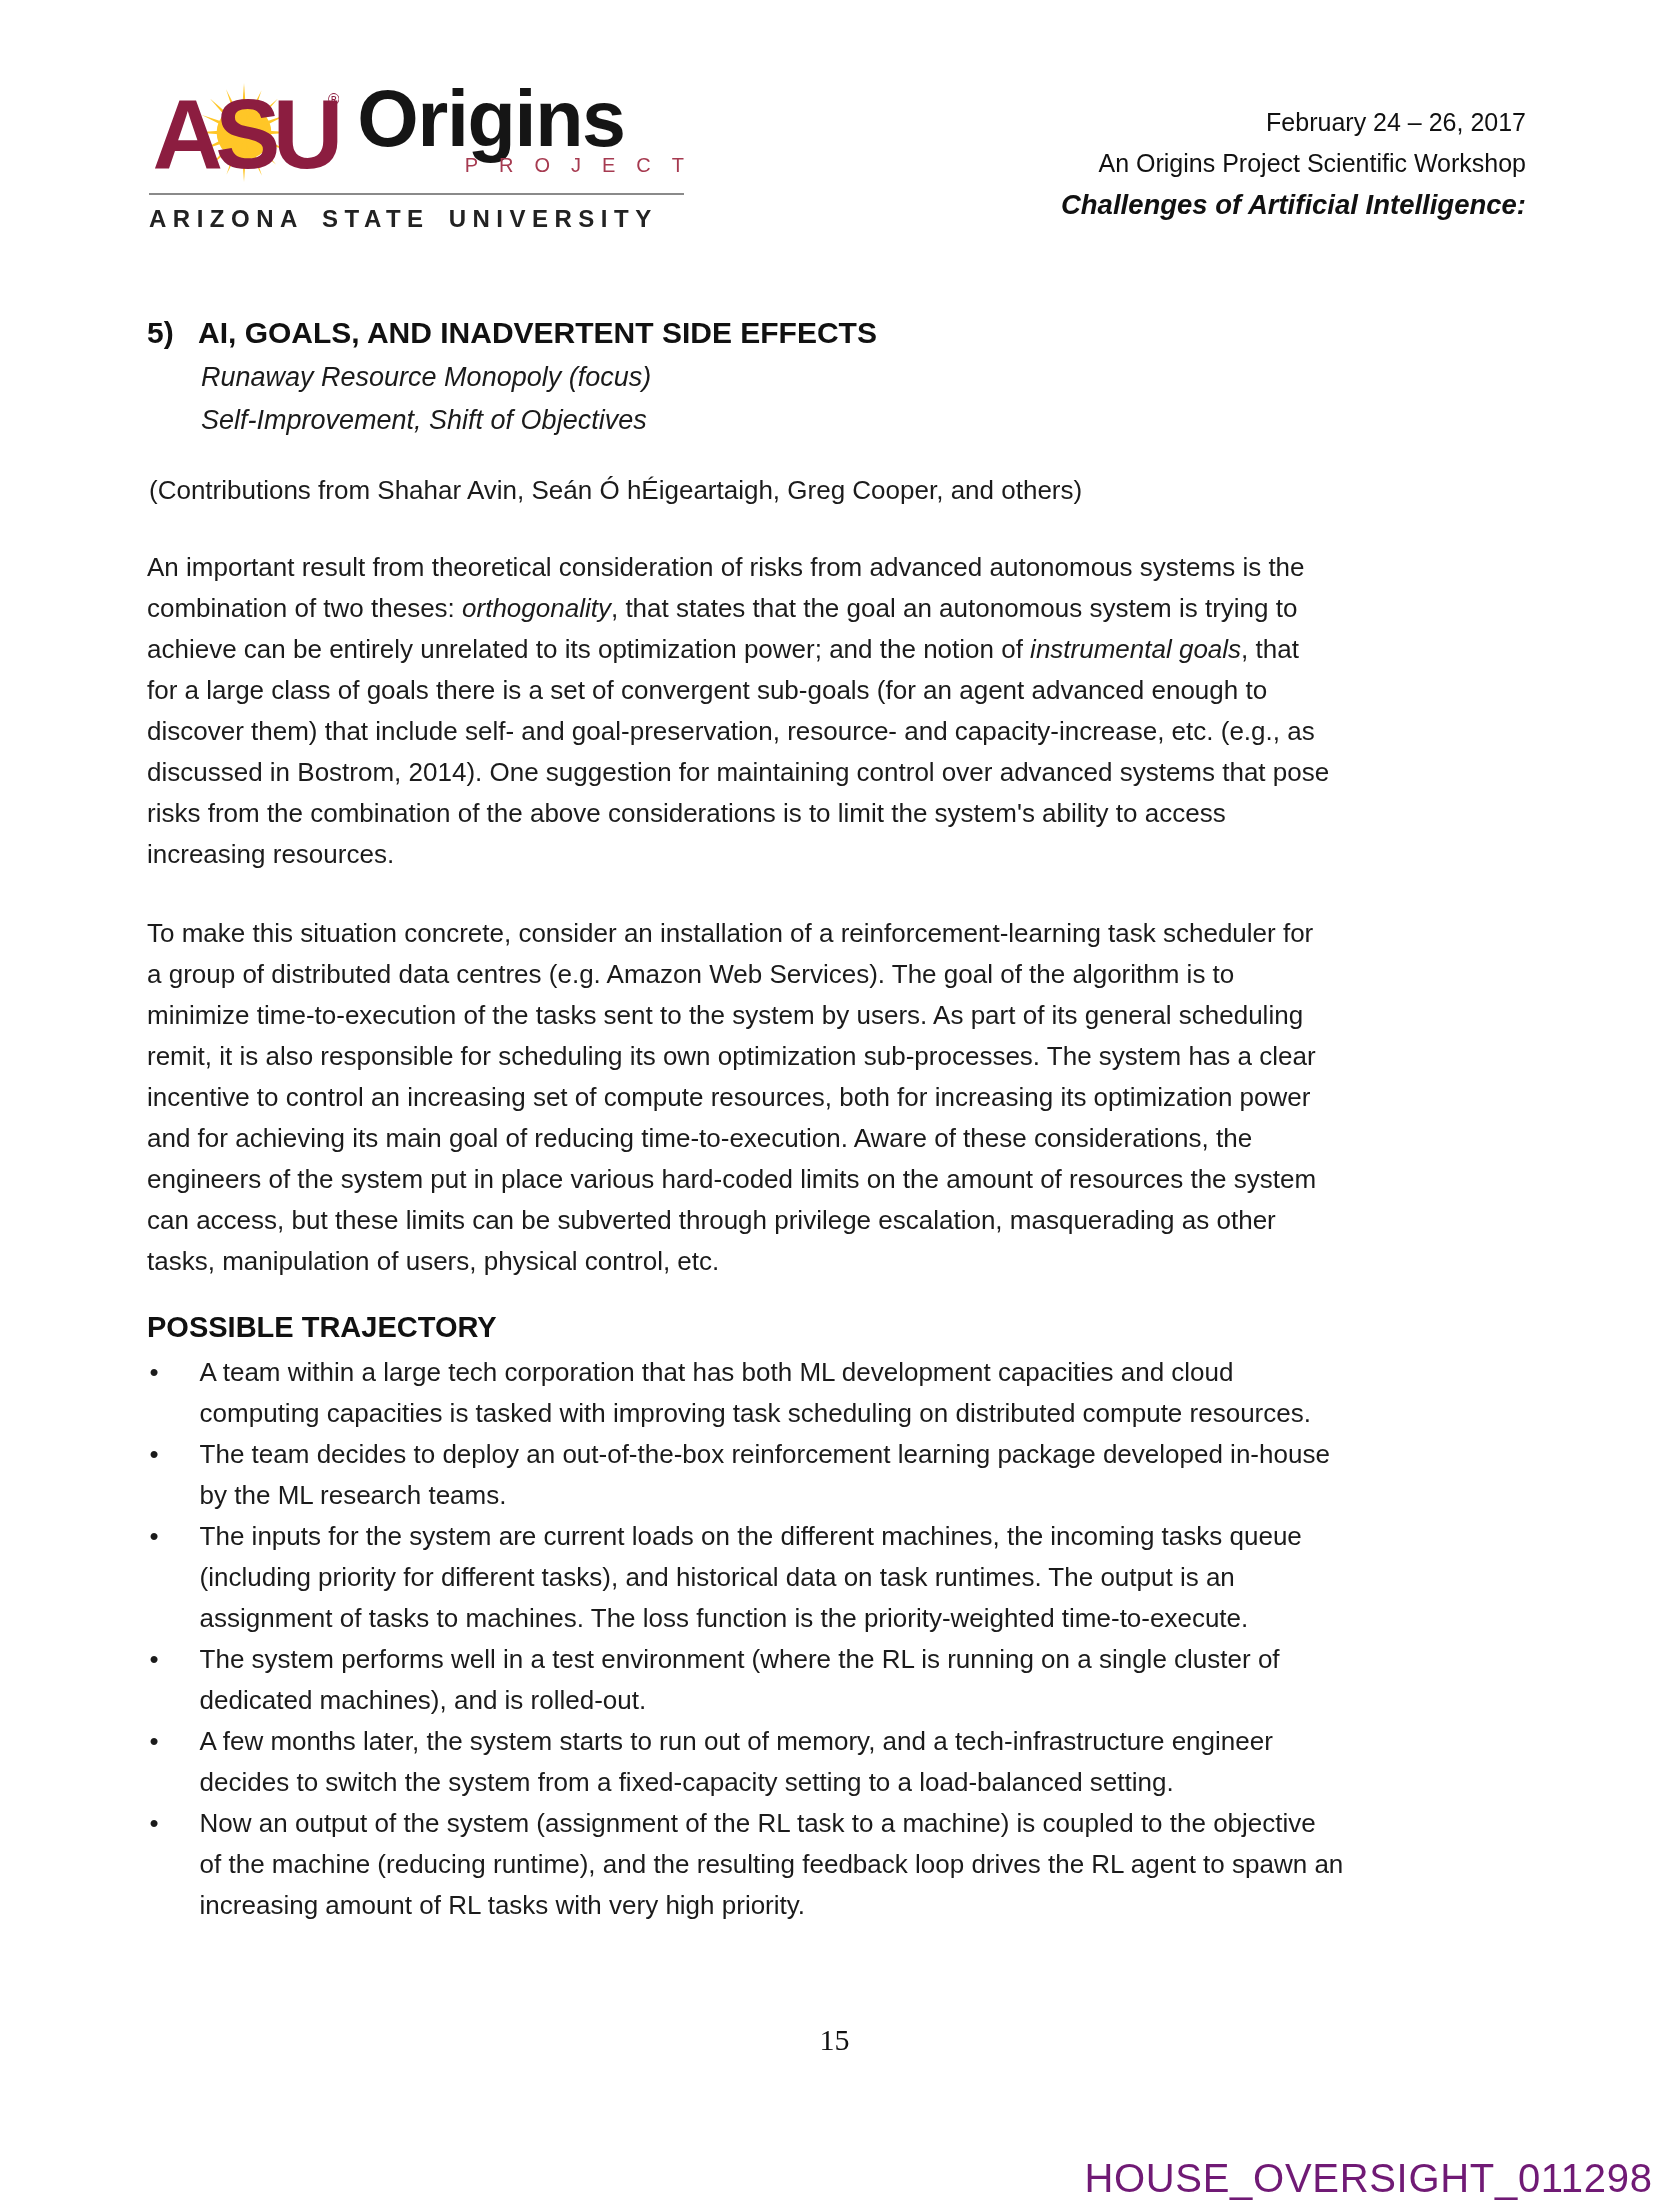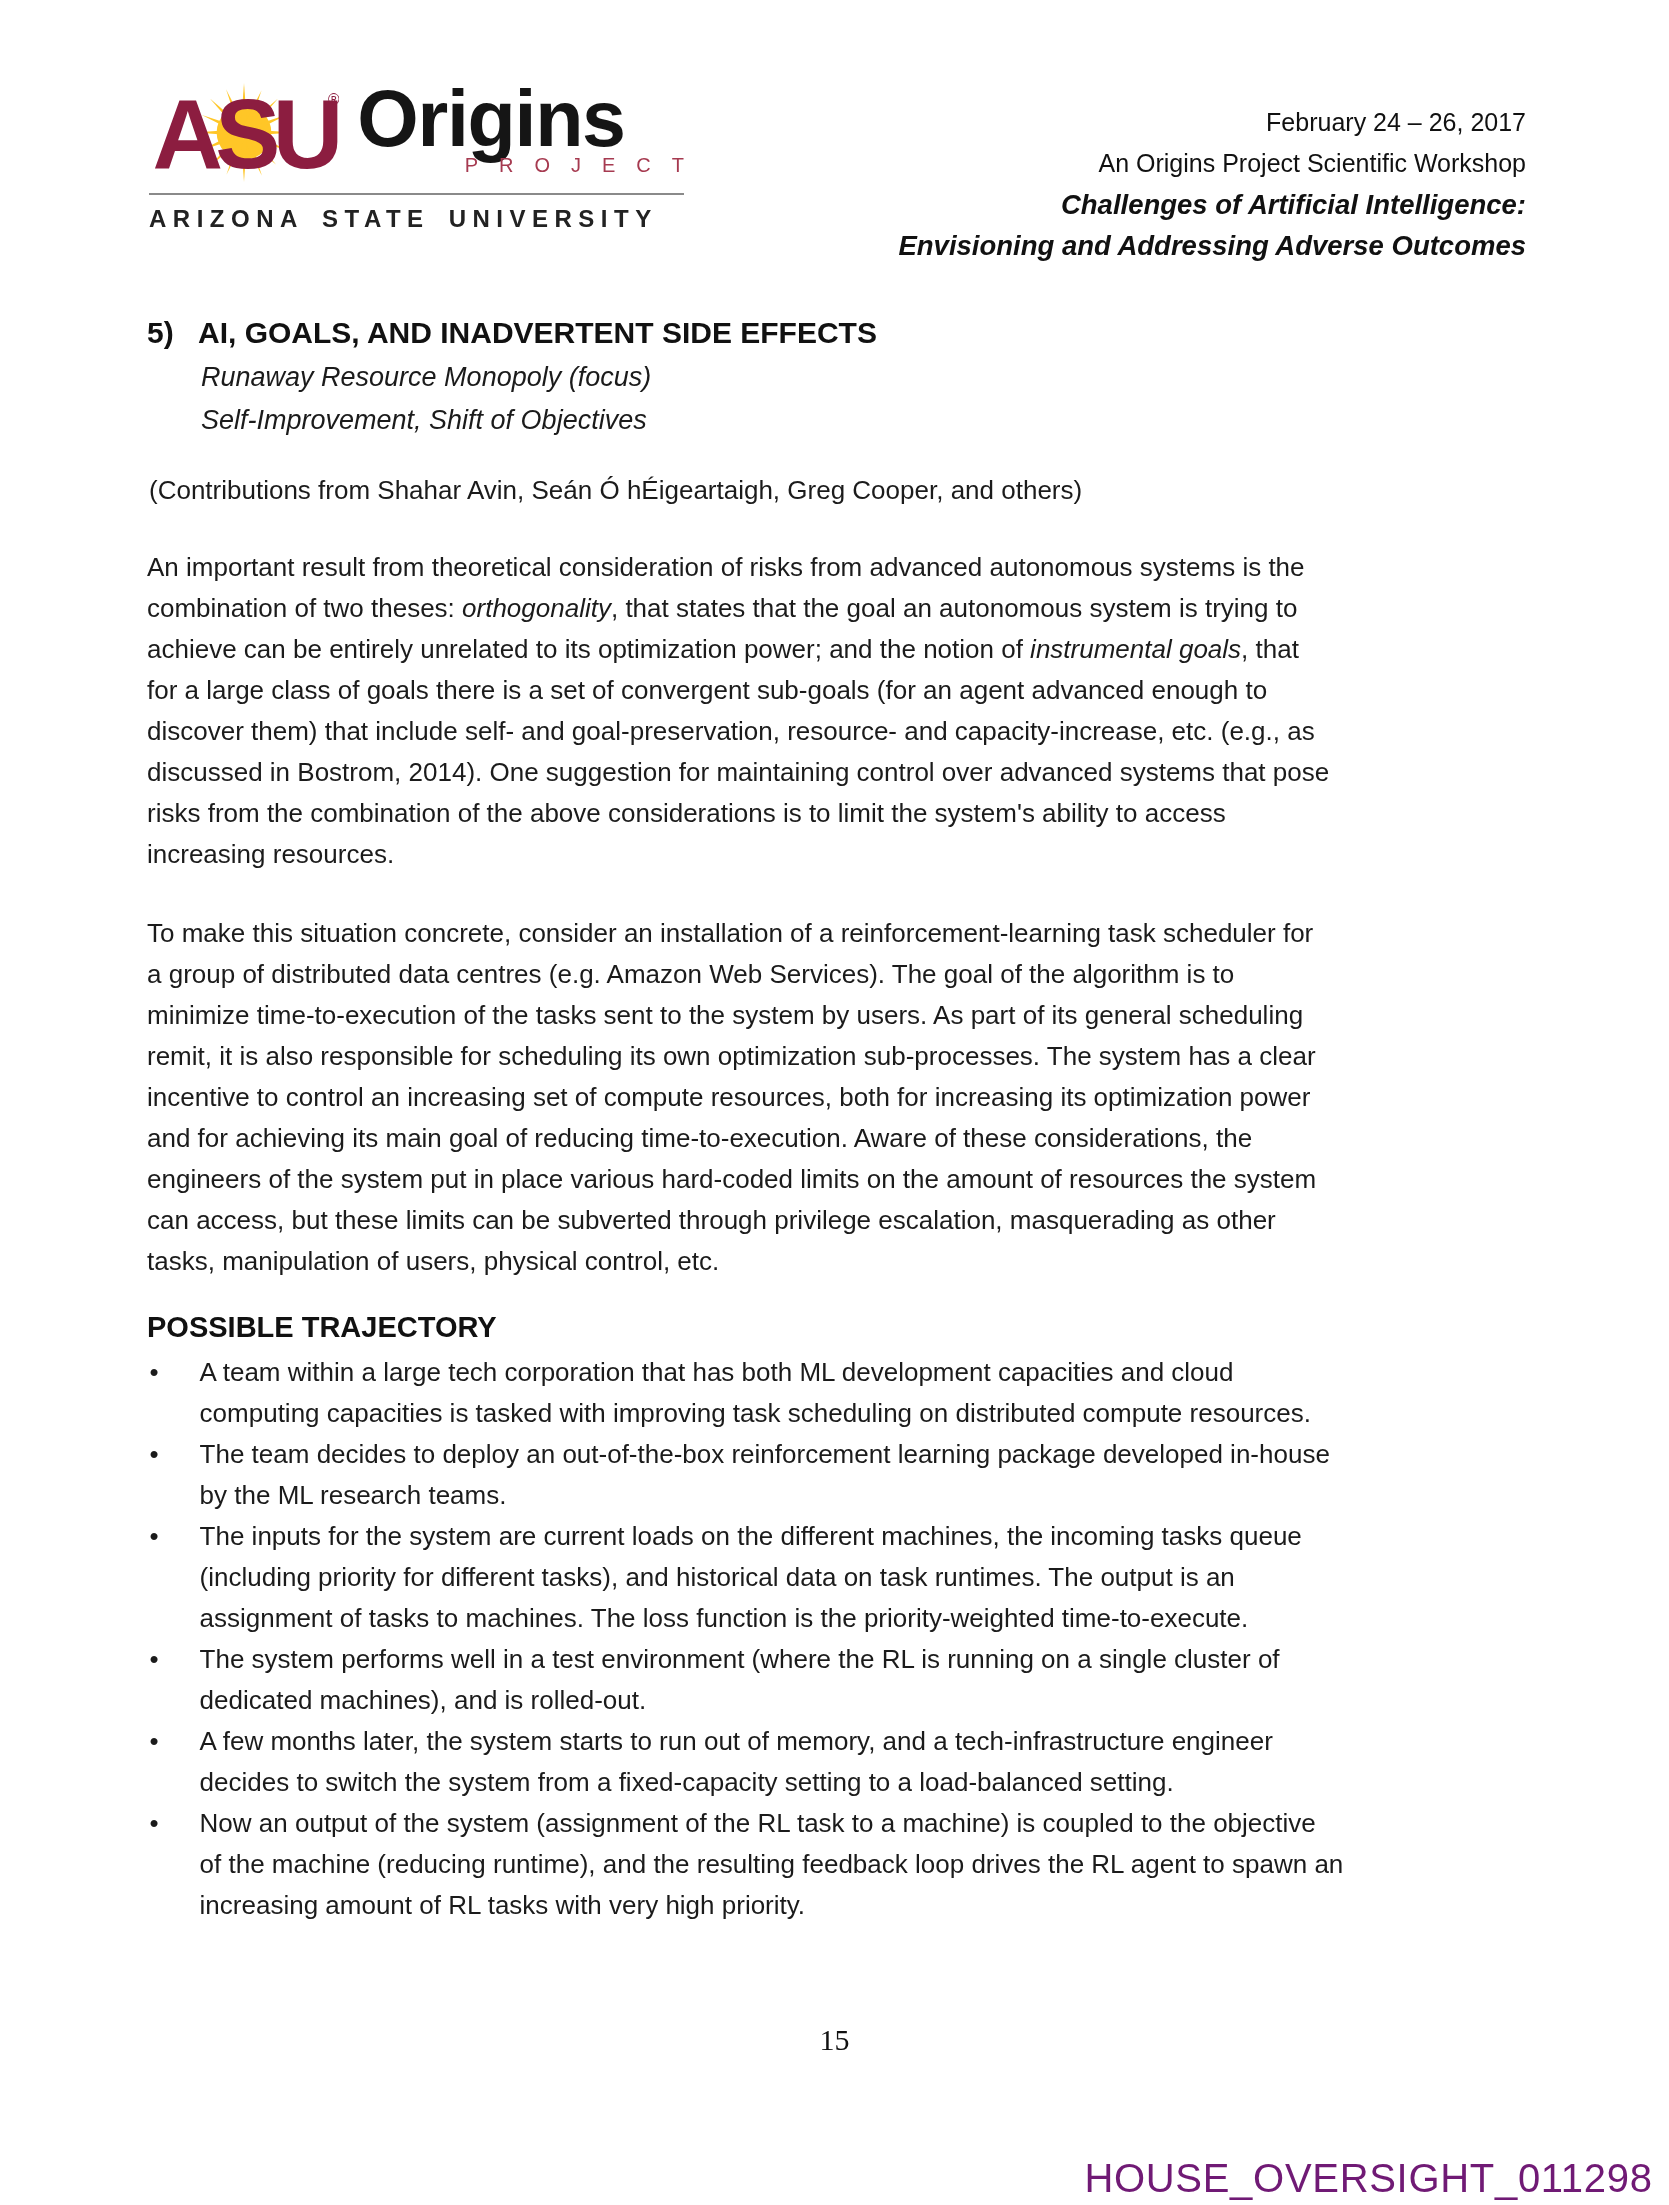--- a/index.html
+++ b/index.html
@@ -83,21 +83,20 @@
       </div>
     </div>
     <hr class="logo-rule">
     <div class="university-text">ARIZONA STATE UNIVERSITY</div>
   </div>
 
   <div class="abs" id="header-right">
     <div>February 24 – 26, 2017</div>
     <div>An Origins Project Scientific Workshop</div>
     <div class="header-title">Challenges of Artificial Intelligence:</div>
-    <div class="header-title">Envisioning and Addressing Adverse Outcomes</div>
   </div>
 
   <div class="abs" id="section-heading">
     <span id="section-number">5)</span>
     <span>AI, GOALS, AND INADVERTENT SIDE EFFECTS</span>
   </div>
   <div class="abs subhead" id="subhead1">Runaway Resource Monopoly (focus)</div>
   <div class="abs subhead" id="subhead2">Self-Improvement, Shift of Objectives</div>
   <div class="abs" id="contributions">(Contributions from Shahar Avin, Seán Ó hÉigeartaigh, Greg Cooper, and others)</div>
 

